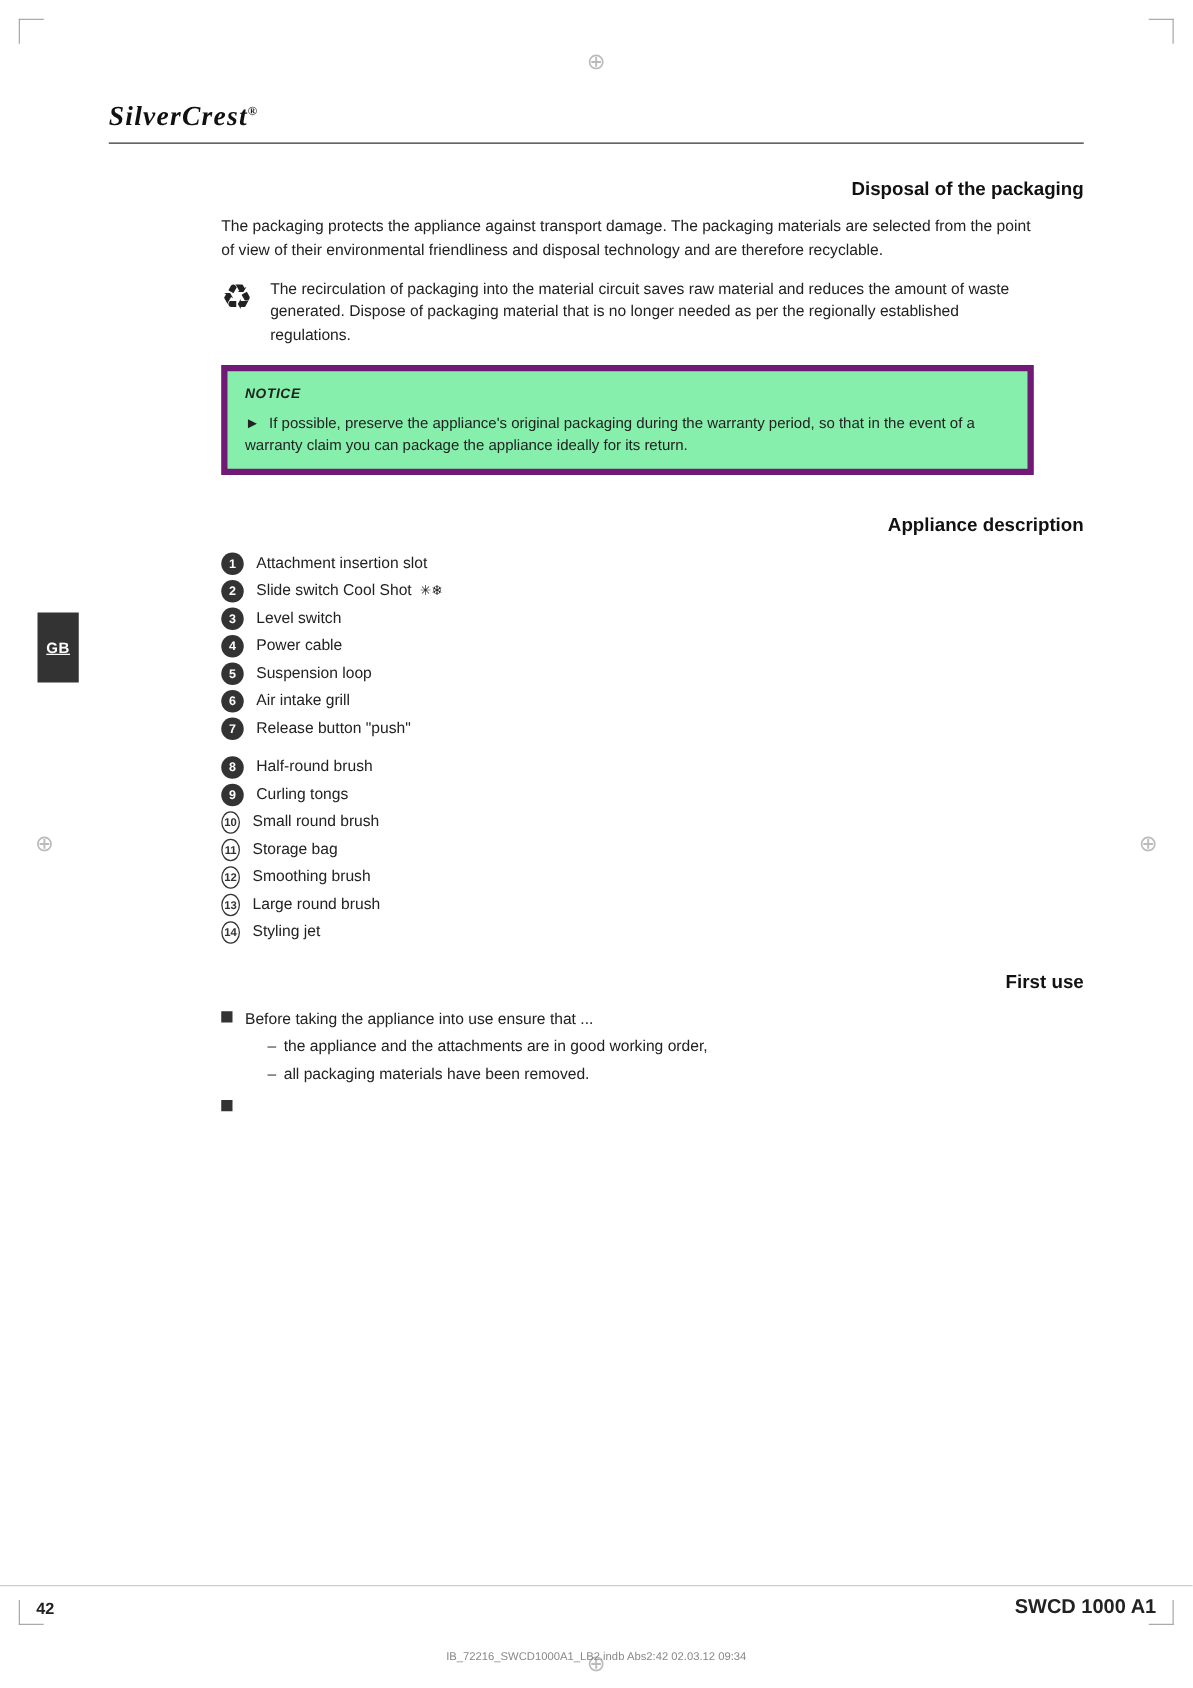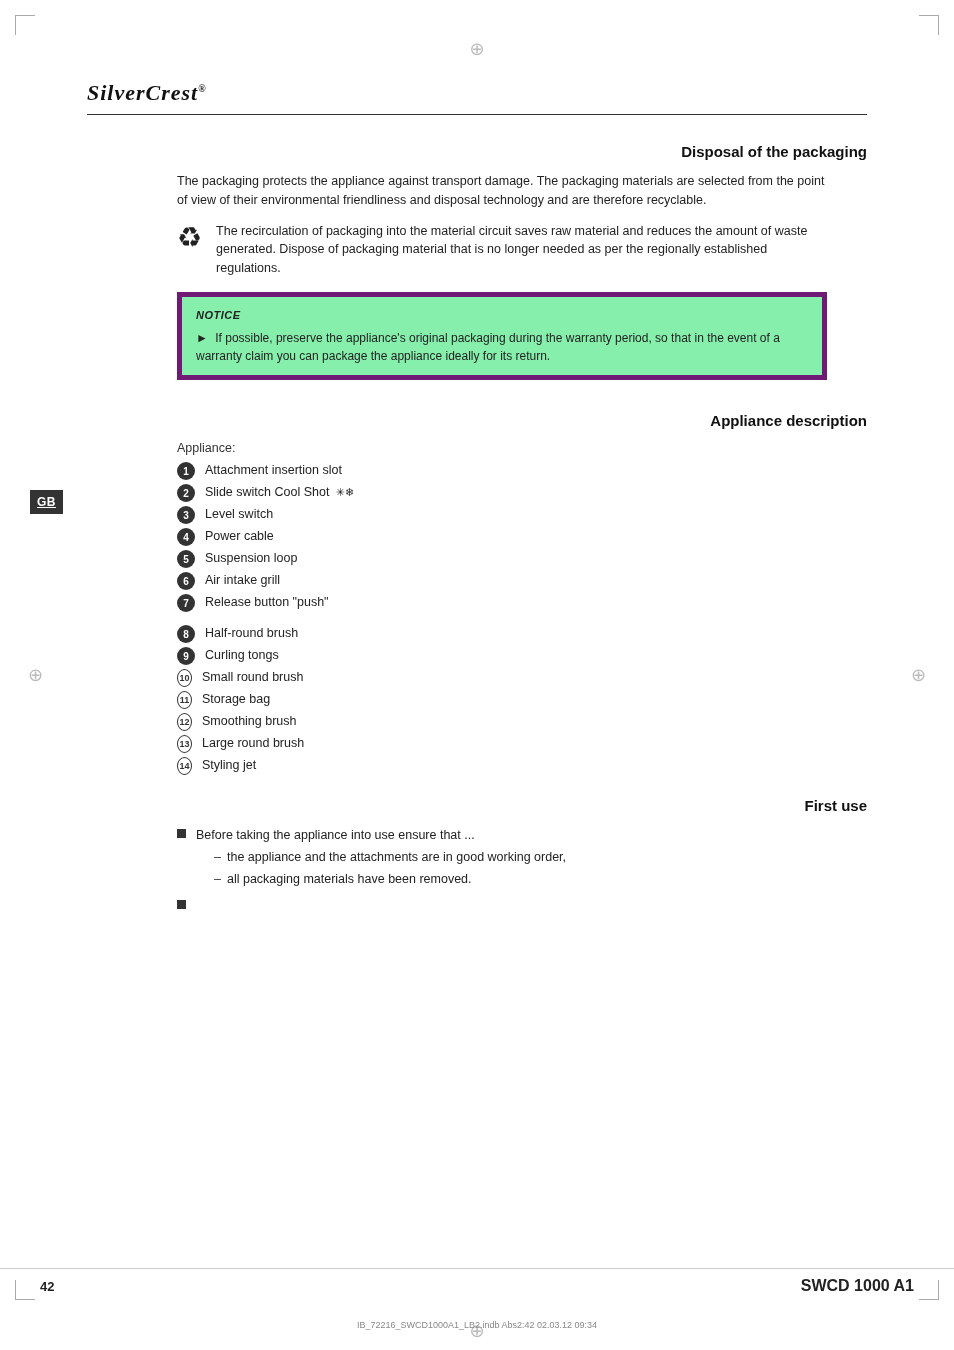--- a/index.html
+++ b/index.html
@@ -113,21 +113,21 @@
 
     
     .gb-tab {
       position: absolute;
       left: 30px;
       top: 490px;
       background: #333;
       color: #fff;
       font-size: 12px;
       font-weight: bold;
-      padding: 5px 7px;
+      padding: 21px 7px;
       letter-spacing: 0.5px;
       text-decoration: underline;
     }
 
     
     .app-desc-section {
       margin-bottom: 22px;
     }
 
     .subsection-title {
@@ -233,21 +233,21 @@
 
     
     .bottom-bar {
       position: absolute;
       bottom: 55px;
       left: 0;
       right: 0;
       display: flex;
       justify-content: space-between;
       align-items: center;
-      padding: 0 40px;
+      padding: 0 29px;
       border-top: 1px solid #ccc;
       padding-top: 8px;
     }
     .page-num {
       font-size: 13px;
       font-weight: bold;
     }
     .product-code {
       font-size: 16px;
       font-weight: bold;
@@ -340,21 +340,20 @@
             <span class="arrow">►</span>
             <span>If possible, preserve the appliance's original packaging during the warranty period, so that in the event of a warranty claim you can package the appliance ideally for its return.</span>
           </div>
         </div>
       </div>
     </div>
 
     <div class="app-desc-section">
       <div class="section-title">Appliance description</div>
 
-      <div class="subsection-title">Appliance:</div>
 
       <ul class="numbered-list">
         <li>
           <span class="num-circle">1</span>
           <span>Attachment insertion slot</span>
         </li>
         <li>
           <span class="num-circle">2</span>
           <span>Slide switch Cool Shot <span class="cool-shot-icon">✳❄</span></span>
         </li>

